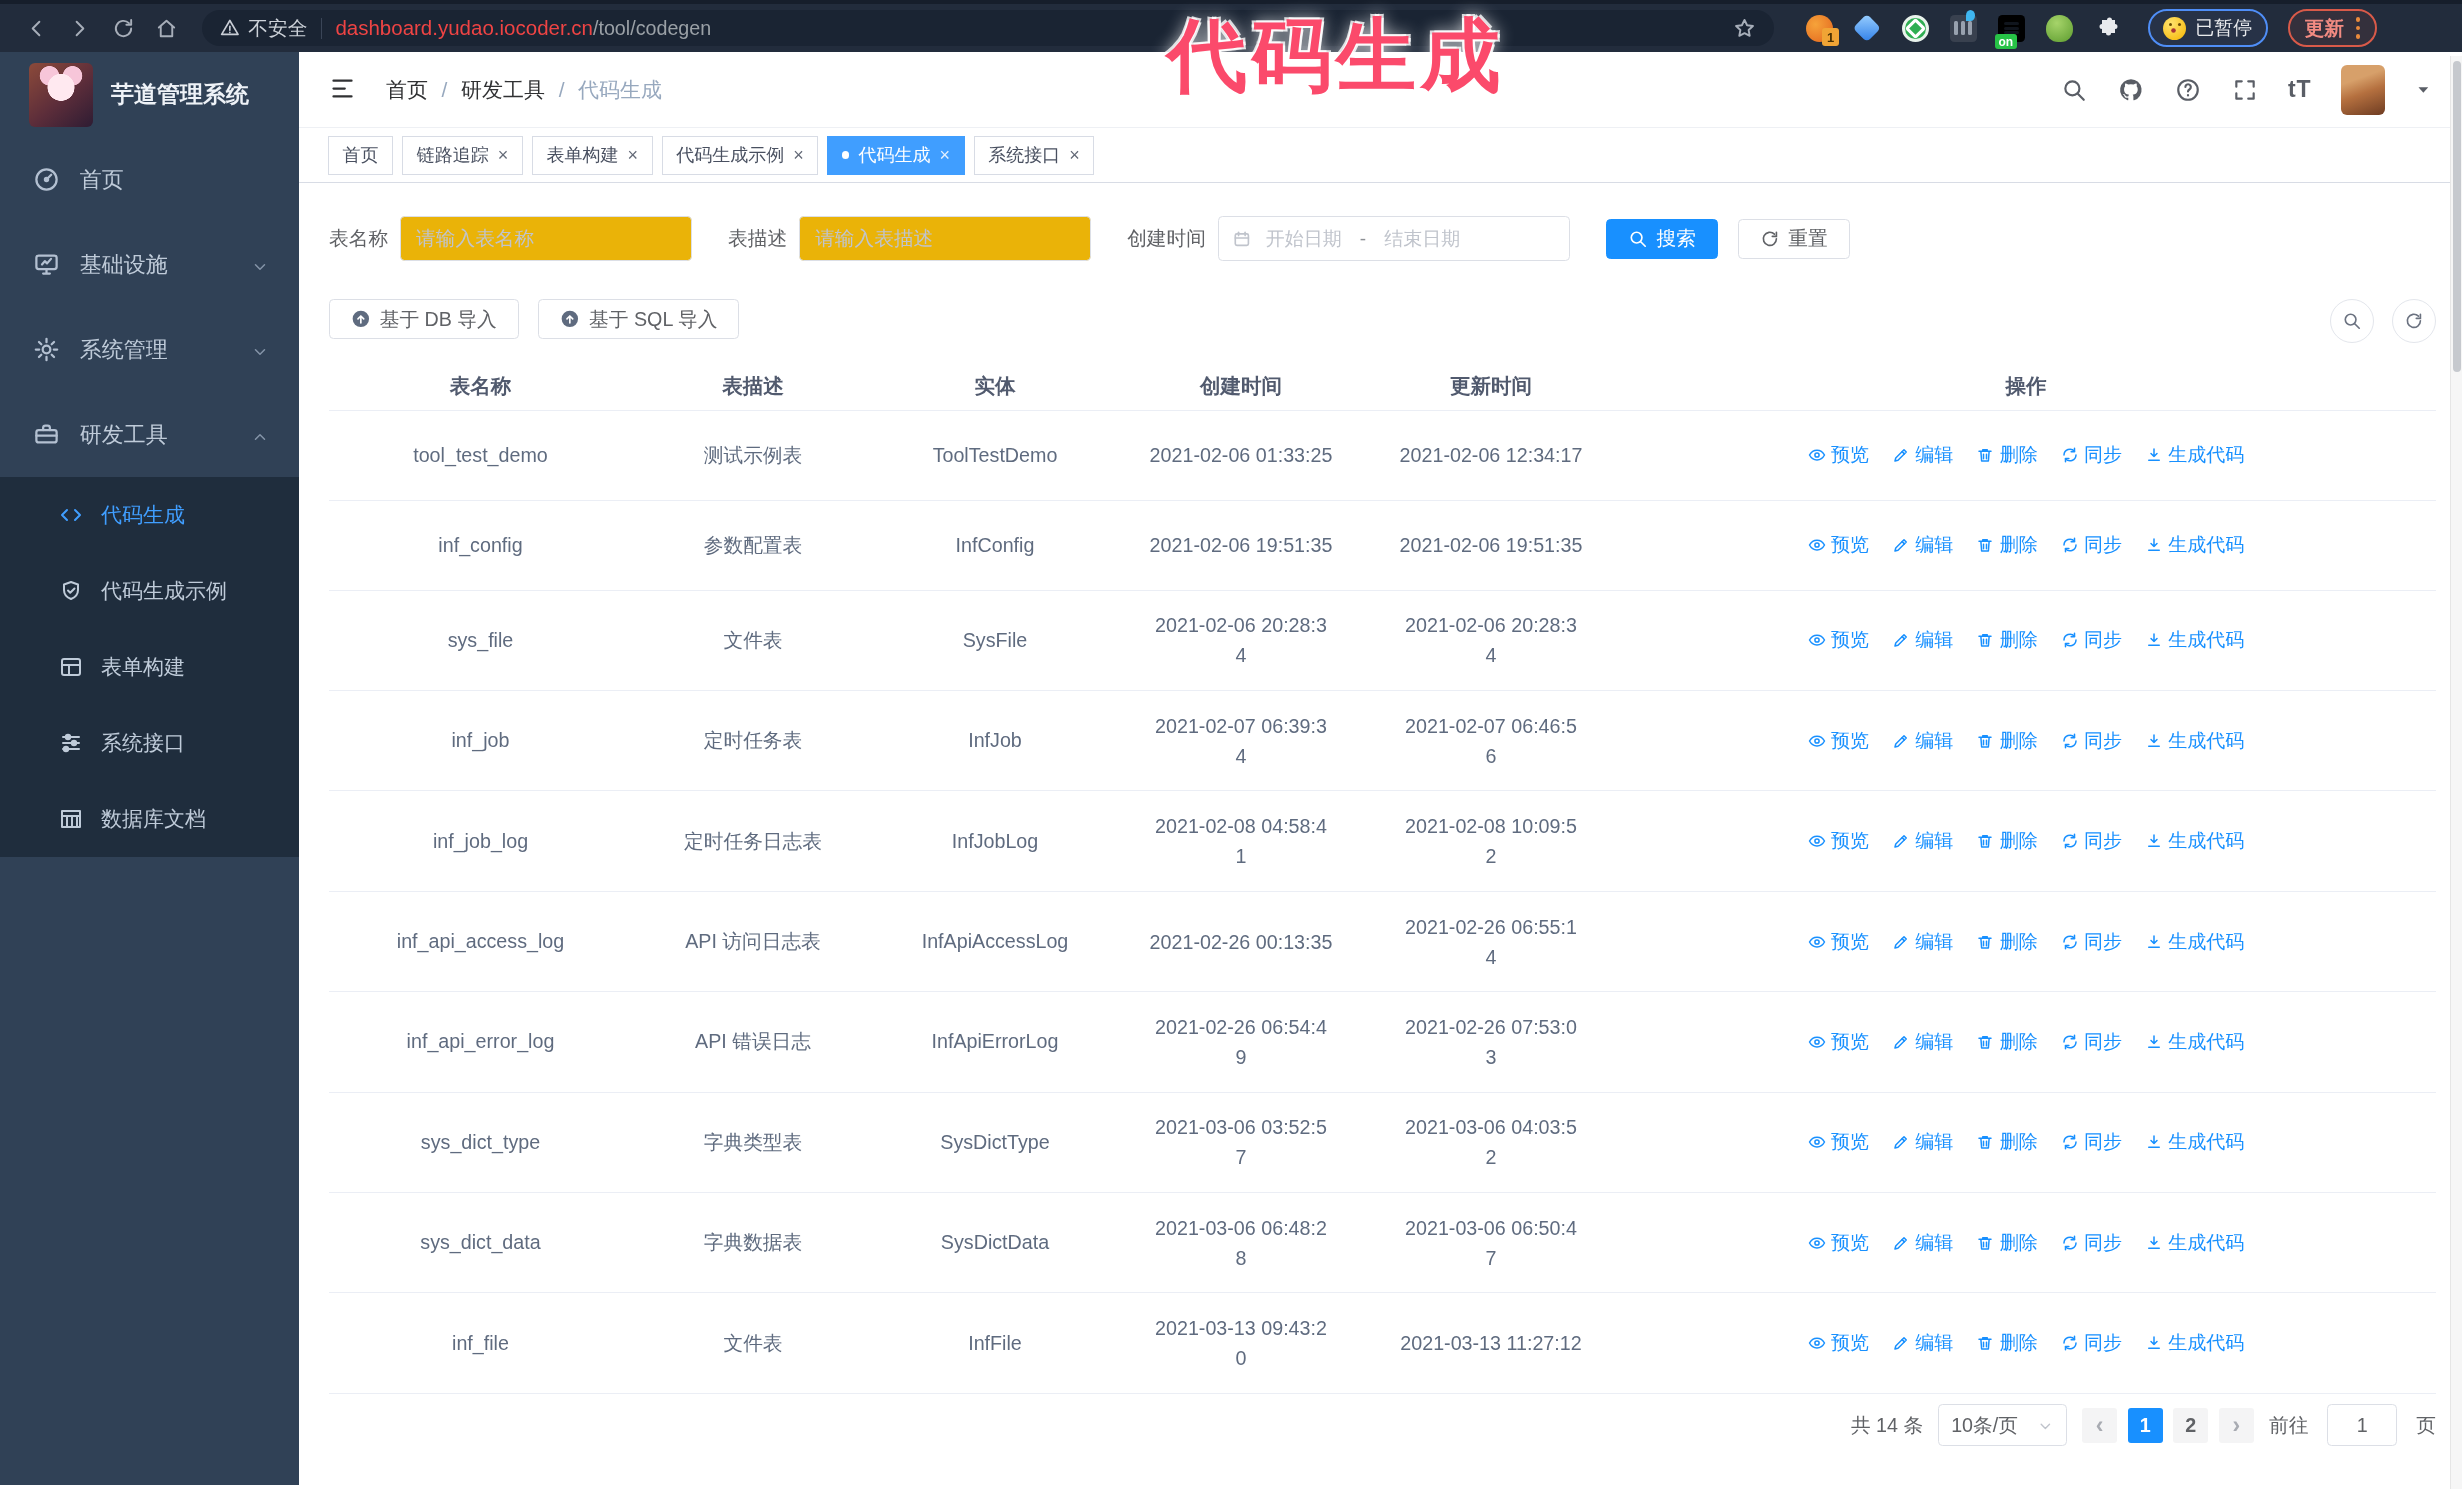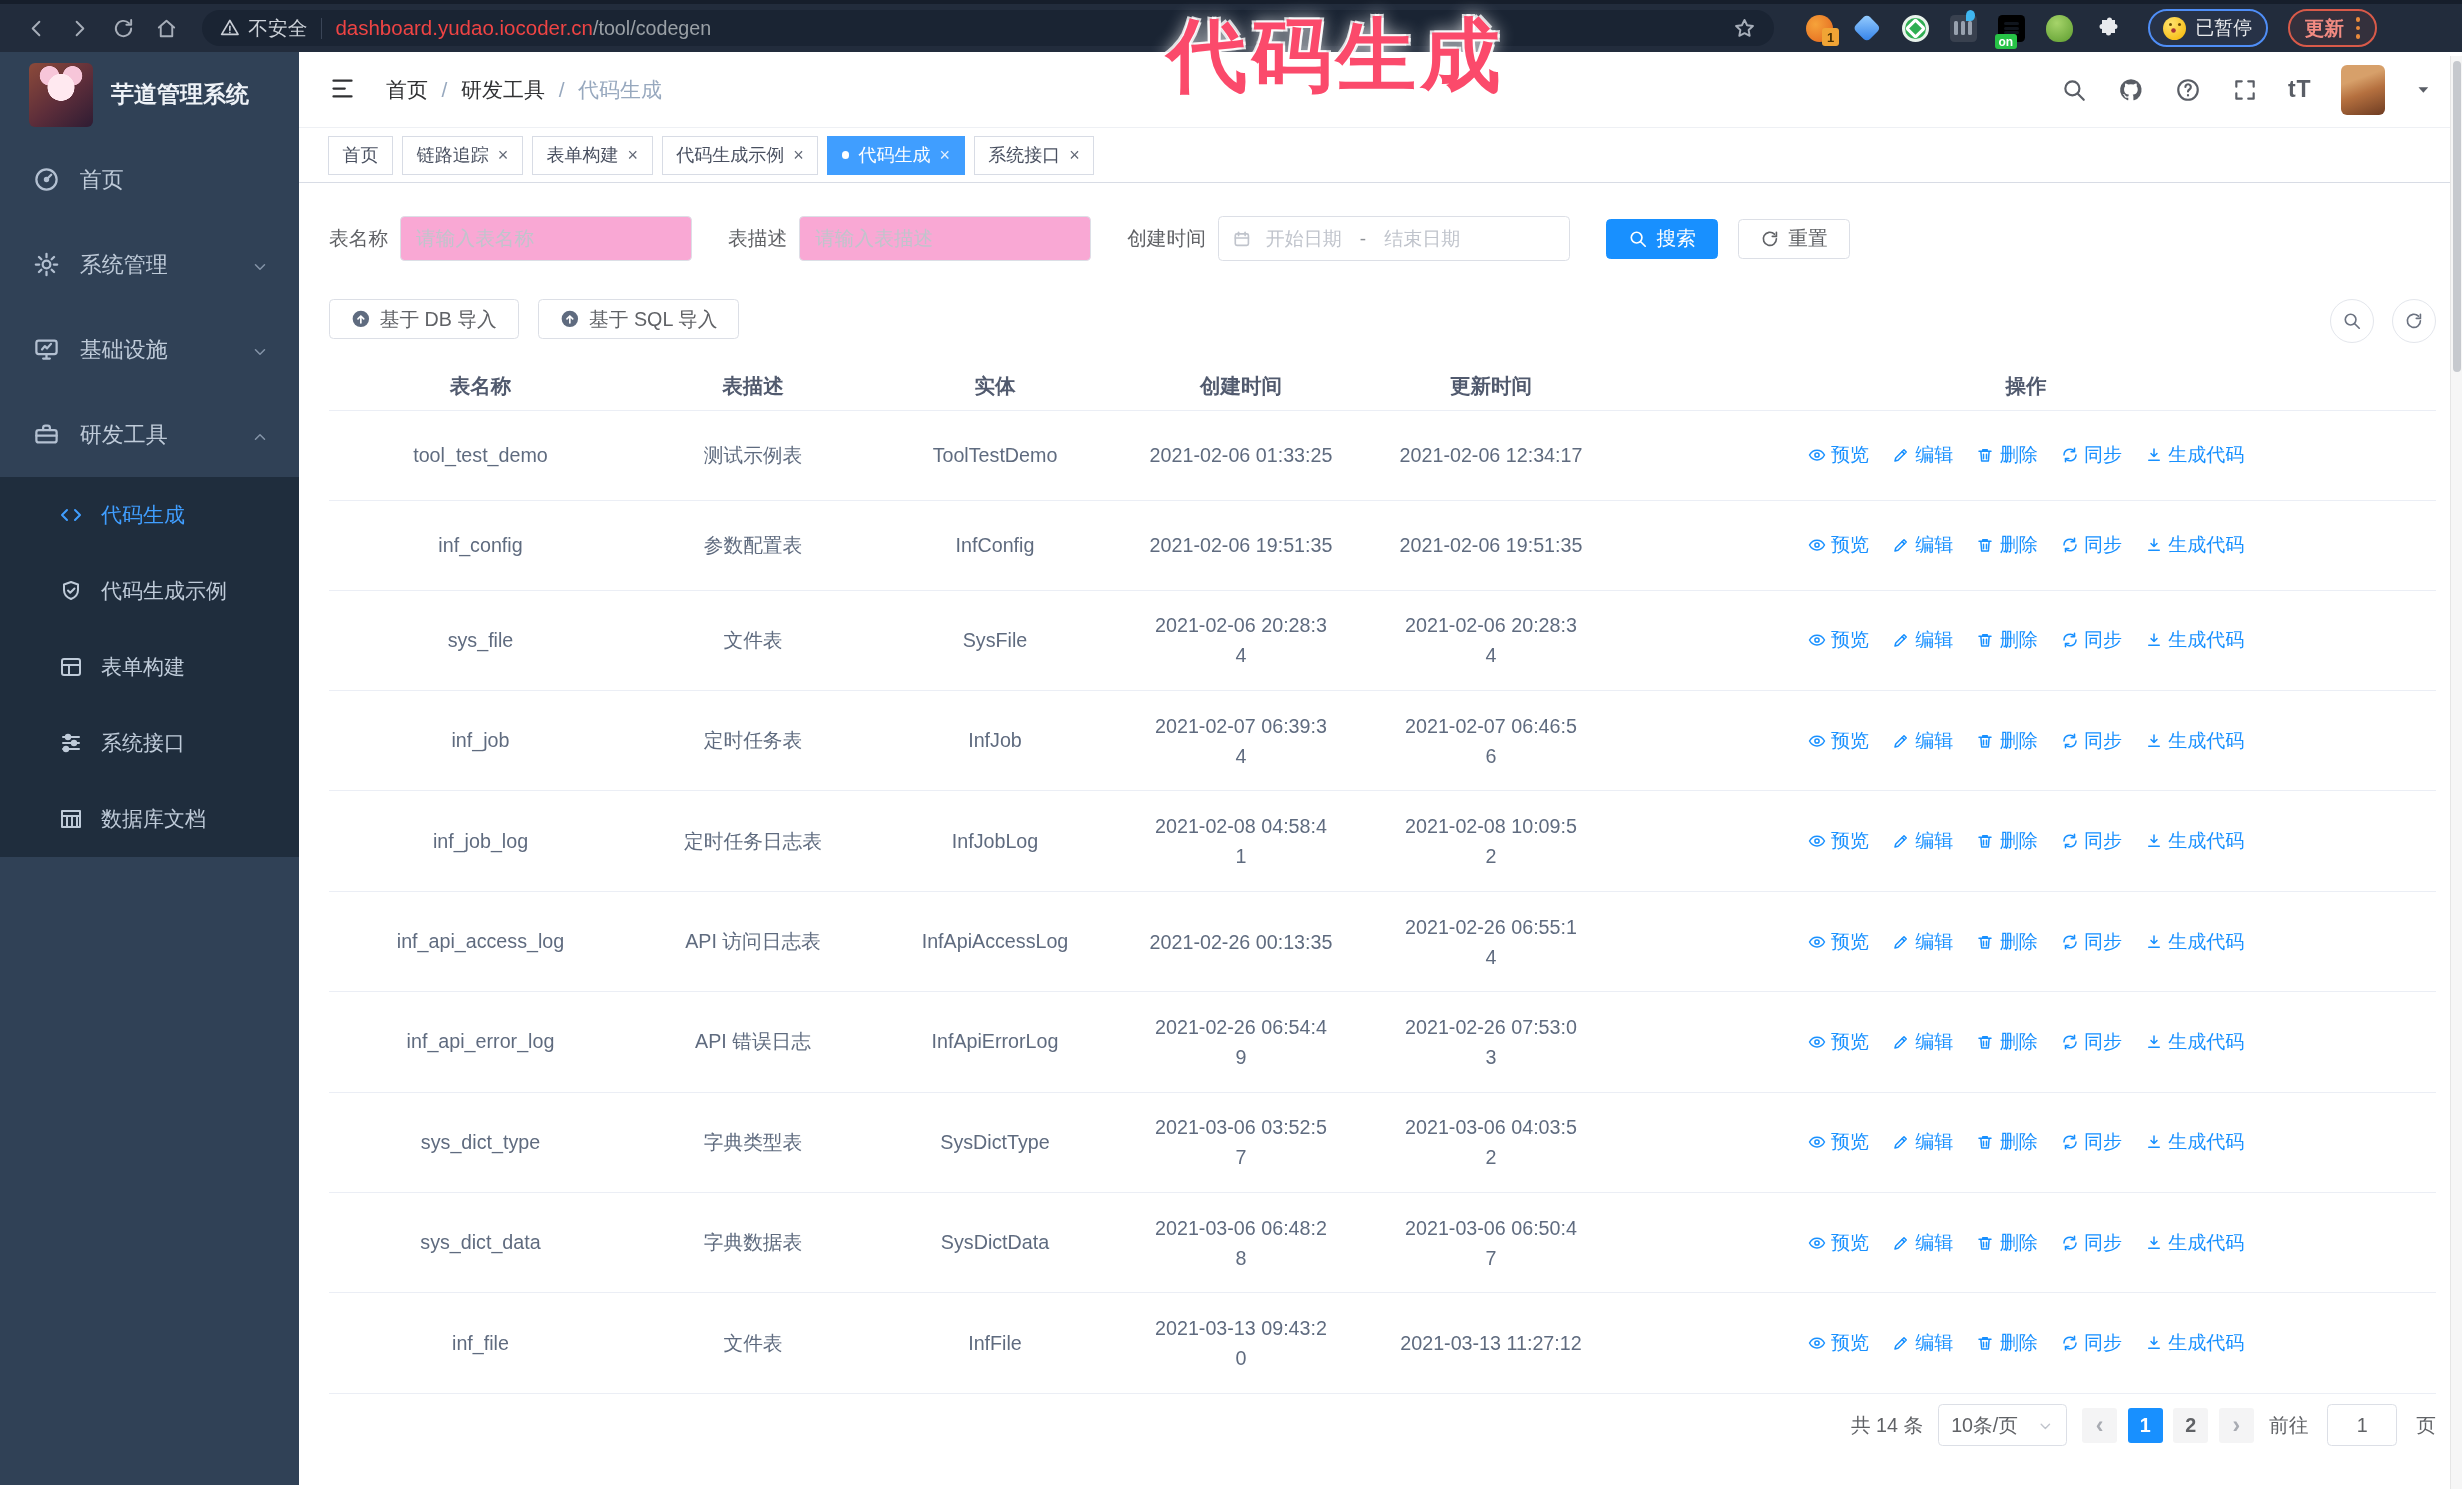--- a/index.html
+++ b/index.html
@@ -77,21 +77,21 @@
   .tabsbar{height:55px;display:flex;align-items:center;gap:9px;padding-left:29px;border-bottom:0.8px solid #d8dce5}
   .tab{height:39px;border:0.8px solid #d8dce5;background:#fff;color:#495060;font-size:18px;display:flex;align-items:center;gap:9px;padding:0 13.6px;cursor:pointer}
   .tab .dot{display:none;width:7.6px;height:7.6px;border-radius:50%;background:#fff}
   .tab.active{background:#409eff;border-color:#409eff;color:#fff}
   .tab.active .dot{display:block}
   .tab .x{font-size:18px;line-height:1;opacity:.85}
 
   .content{flex:1;padding:33px 26px 0 30px;position:relative}
   .filters{display:flex;align-items:center}
   .f-label{font-size:19.7px;color:#606266;margin-right:12px;white-space:nowrap}
-  .t-input{width:292px;height:45px;border:0.8px solid #dcdfe6;border-radius:4.5px;padding:0 15px;font-size:19.7px;color:#606266;outline:none;background:#f9a8d4}
+  .t-input{width:292px;height:45px;border:0.8px solid #dcdfe6;border-radius:4.5px;padding:0 15px;font-size:19.7px;color:#606266;outline:none;background:#eab308}
   .t-input::placeholder{color:#c0c4cc}
   .gap48{margin-left:36px}
   .date-box{width:352px;height:45px;border:0.8px solid #dcdfe6;border-radius:4.5px;display:flex;align-items:center;padding:0 13.6px;gap:13.6px}
   .date-box .cal{width:19.7px;height:19.7px;color:#c0c4cc}
   .ph{font-size:19px;color:#c0c4cc}
   .dsep{font-size:19px;color:#8d9095;margin:0 4.5px}
   .btn{height:40px;border-radius:4.5px;display:flex;align-items:center;gap:9px;font-size:19.7px;padding:0 21px;cursor:pointer;white-space:nowrap}
   .btn svg{width:19.7px;height:19.7px}
   .btn-primary{background:#1890ff;border:0.8px solid #1890ff;color:#fff}
   .btn-plain{background:#fff;border:0.8px solid #dcdfe6;color:#606266}
@@ -226,34 +226,34 @@
           <div class="menu-item">
             <span class="mi"><svg viewBox="0 0 24 24" fill="none" stroke="currentColor" stroke-width="2" stroke-linecap="round" stroke-linejoin="round">
                 <circle cx="12" cy="12" r="9"></circle>
                 <path d="M12 12l4.2-4.2"></path>
                 <circle cx="12" cy="12" r="1.4" fill="currentColor"></circle>
               </svg></span>
             <span>首页</span>
           </div>
           <div class="menu-item">
             <span class="mi"><svg viewBox="0 0 24 24" fill="none" stroke="currentColor" stroke-width="2" stroke-linecap="round" stroke-linejoin="round">
+                <rect x="3" y="4" width="18" height="12" rx="2"></rect>
+                <path d="M9 20h6M12 16v4M8 12l2.5-3 2 2L16 7"></path>
+              </svg></span>
+            <span>基础设施</span>
+            <span class="chev"><svg viewBox="0 0 24 24" fill="none" stroke="currentColor" stroke-width="2" stroke-linecap="round" stroke-linejoin="round">
+                <path d="M6 9l6 6 6-6"></path>
+              </svg></span>
+          </div>
+          <div class="menu-item">
+            <span class="mi"><svg viewBox="0 0 24 24" fill="none" stroke="currentColor" stroke-width="2" stroke-linecap="round" stroke-linejoin="round">
                 <circle cx="12" cy="12" r="3.4"></circle>
                 <path d="M12 2.5v3M12 18.5v3M2.5 12h3M18.5 12h3M5.3 5.3l2.1 2.1M16.6 16.6l2.1 2.1M18.7 5.3l-2.1 2.1M7.4 16.6l-2.1 2.1"></path>
               </svg></span>
             <span>系统管理</span>
-            <span class="chev"><svg viewBox="0 0 24 24" fill="none" stroke="currentColor" stroke-width="2" stroke-linecap="round" stroke-linejoin="round">
-                <path d="M6 9l6 6 6-6"></path>
-              </svg></span>
-          </div>
-          <div class="menu-item">
-            <span class="mi"><svg viewBox="0 0 24 24" fill="none" stroke="currentColor" stroke-width="2" stroke-linecap="round" stroke-linejoin="round">
-                <rect x="3" y="4" width="18" height="12" rx="2"></rect>
-                <path d="M9 20h6M12 16v4M8 12l2.5-3 2 2L16 7"></path>
-              </svg></span>
-            <span>基础设施</span>
             <span class="chev"><svg viewBox="0 0 24 24" fill="none" stroke="currentColor" stroke-width="2" stroke-linecap="round" stroke-linejoin="round">
                 <path d="M6 9l6 6 6-6"></path>
               </svg></span>
           </div>
           <div class="menu-item">
             <span class="mi"><svg viewBox="0 0 24 24" fill="none" stroke="currentColor" stroke-width="2" stroke-linecap="round" stroke-linejoin="round">
                 <rect x="3" y="8" width="18" height="11" rx="2"></rect>
                 <path d="M9 8V6a2 2 0 012-2h2a2 2 0 012 2v2M3 13h18"></path>
               </svg></span>
             <span>研发工具</span>

